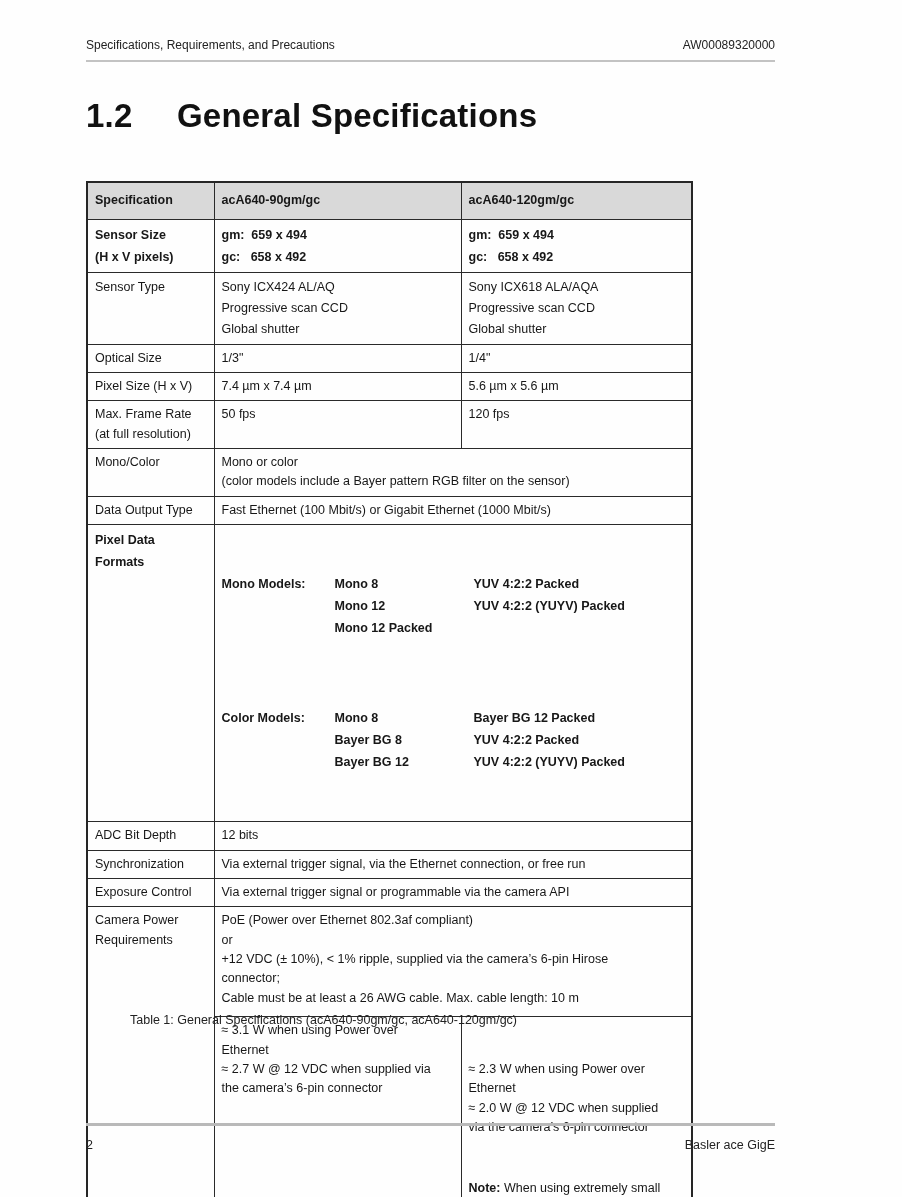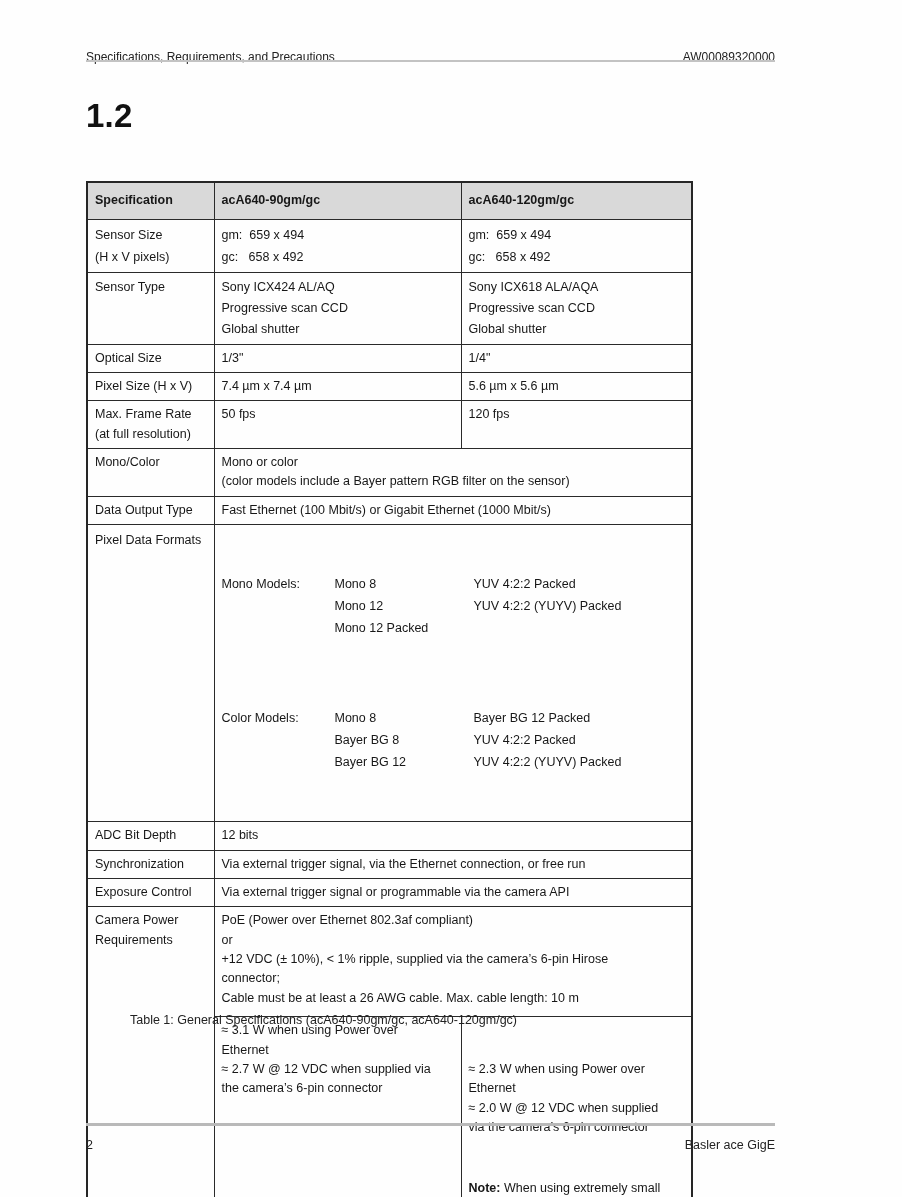--- a/index.html
+++ b/index.html
@@ -14,21 +14,21 @@
     width: 902px;
     height: 1197px;
     background: #fefefe;
     overflow: hidden;
   }
   
   .running-header {
     position: absolute;
     left: 86px;
     width: 689px;
-    top: 50px;
+    top: 38px;
     display: flex;
     justify-content: space-between;
     font-size: 12px;
     color: #222;
   }
   .header-rule {
     position: absolute;
     left: 86px;
     width: 689px;
     top: 60px;
@@ -68,21 +68,21 @@
     line-height: 1.55;
     overflow: hidden;
   }
   .spec-table { border: 2px solid #262626; outline: 0; }
   .spec-table th {
     background: #d9d9d9;
     font-weight: bold;
     vertical-align: middle;
     padding-top: 2px; padding-bottom: 2px;
   }
-  .lh22 td { line-height: 22px; }
+  .lh22 td { line-height: 22px; font-weight: bold; }
   .lh21 td { line-height: 21px; }
   .formats-group { display: flex; }
   .formats-group .fmt-label { width: 113px; flex: none; }
   .formats-group .fmt-col-a { width: 139px; flex: none; }
   .formats-group .fmt-col-b { flex: 1; }
   .formats-gap { margin-top: 24px; }
   .power-cell p { margin: 0; }
   .power-cell .note-par { margin-top: 3px; }
   .table-caption {
     position: absolute;
@@ -118,20 +118,21 @@
 <div class="page">
 
   <div class="running-header">
     <span>Specifications, Requirements, and Precautions</span>
     <span>AW00089320000</span>
   </div>
   <div class="header-rule"></div>
 
   <div class="section-heading">
     <span class="section-number">1.2</span>
+    <span>General Specifications</span>
   </div>
 
   <table class="spec-table">
     <colgroup>
       <col style="width:127px">
       <col style="width:247px">
       <col style="width:231px">
     </colgroup>
     <tbody>
       <tr style="height:37px">

